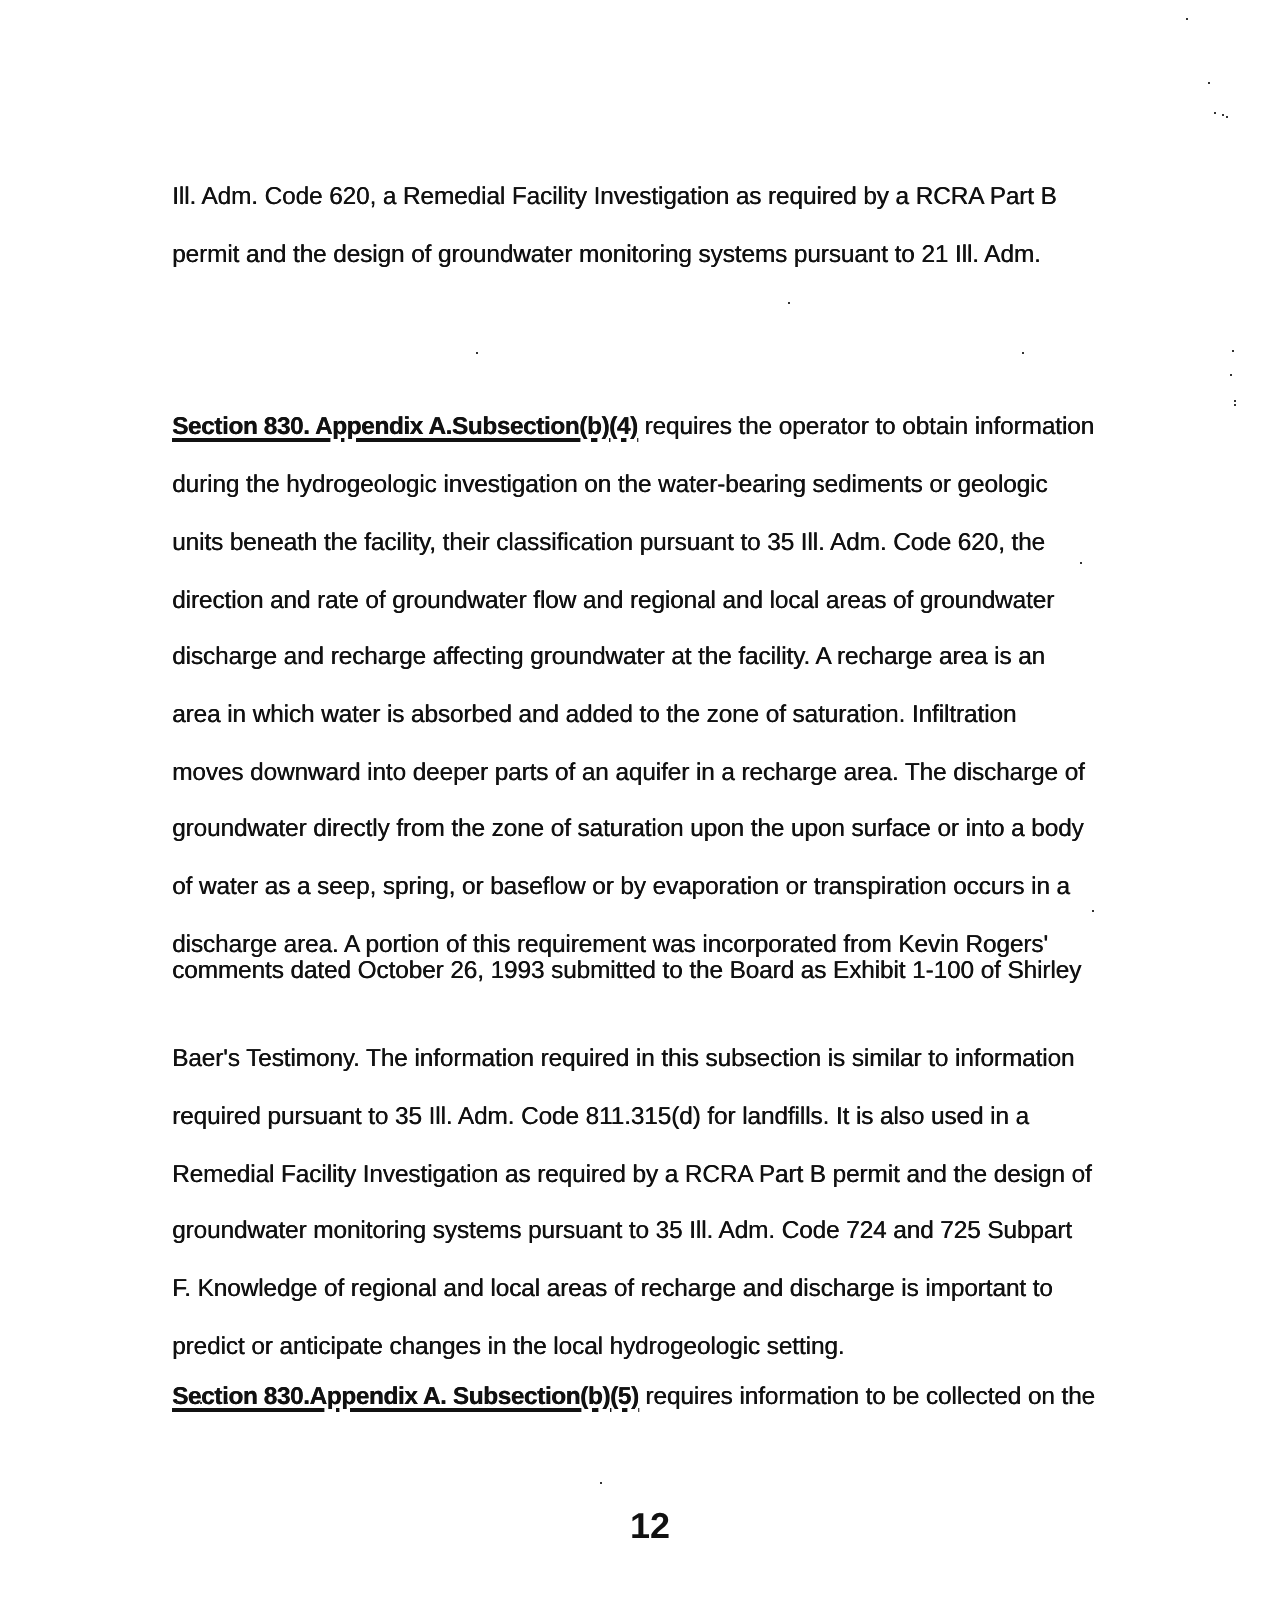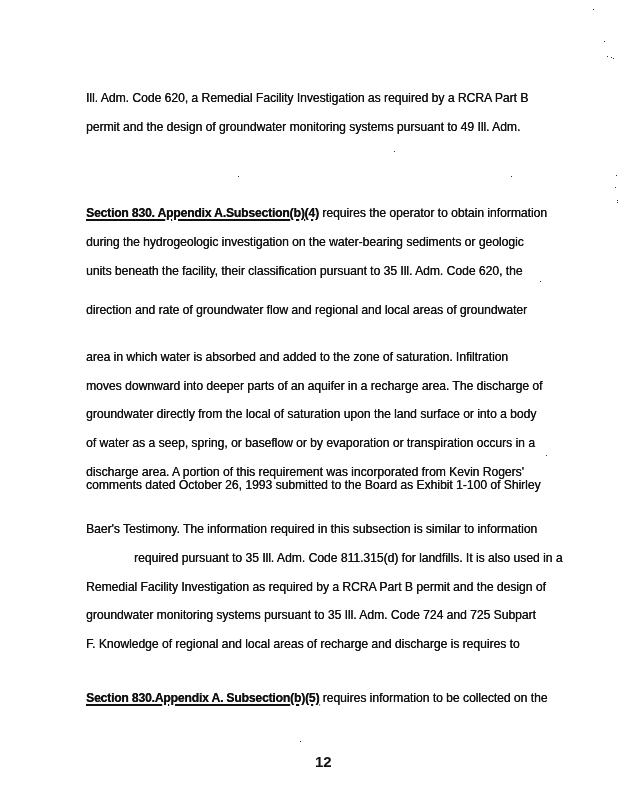--- a/index.html
+++ b/index.html
@@ -36,56 +36,58 @@
       text-decoration-thickness: 1.5px;
       text-underline-offset: 2px;
       font-weight: bold;
       letter-spacing: -0.2px;
       text-align: center;
     }
     .page-number {
       position: absolute;
       left: 315px;
       top: 753px;
-      font-size: 15px;
+      font-size: 18px;
       font-weight: bold;
       text-align: center;
     }
     .speck {
       position: absolute;
       width: 1px;
       height: 1px;
       background: #333;
     }
   </style>
 </head>
 <body>
 
 <div class="page">
 
   <div class="line" style="top:91px;">Ill. Adm. Code 620, a Remedial Facility Investigation as required by a RCRA Part B</div>
-  <div class="line" style="top:120px;">permit and the design of groundwater monitoring systems pursuant to 49 Ill. Adm.</div>
+  <div class="line" style="top:120px;">permit and the design of groundwater monitoring systems pursuant to 21 Ill. Adm.</div>
 
   <div class="line" style="top:206px;">
     <span class="heading-link">Section 830. Appendix A.Subsection(b)(4)</span><span> requires the operator to obtain information</span>
   </div>
   <div class="line" style="top:235px;">during the hydrogeologic investigation on the water-bearing sediments or geologic</div>
   <div class="line" style="top:264px;">units beneath the facility, their classification pursuant to 35 Ill. Adm. Code 620, the</div>
-  <div class="line" style="top:303px;text-align:right;">direction and rate of groundwater flow and regional and local areas of groundwater</div>
+  <div class="line" style="top:293px;text-align:right;">direction and rate of groundwater flow and regional and local areas of groundwater</div>
+  <div class="line" style="top:321px;">discharge and recharge affecting groundwater at the facility.  A recharge area is an</div>
   <div class="line" style="top:379px;">moves downward into deeper parts of an aquifer in a recharge area.  The discharge of</div>
   <div class="line" style="top:350px;">area in which water is absorbed and added to the zone of saturation.  Infiltration</div>
-  <div class="line" style="top:407px;">groundwater directly from the local of saturation upon the land surface or into a body</div>
+  <div class="line" style="top:407px;">groundwater directly from the zone of saturation upon the upon surface or into a body</div>
   <div class="line" style="top:436px;">of water as a seep, spring, or baseflow or by evaporation or transpiration occurs in a</div>
   <div class="line" style="top:465px;">discharge area.  A portion of this requirement was incorporated from Kevin Rogers'</div>
   <div class="line" style="top:478px;">comments dated October 26, 1993 submitted to the Board as Exhibit 1-100 of Shirley</div>
   <div class="line" style="top:522px;">Baer's Testimony.  The information required in this subsection is similar to information</div>
-  <div class="line" style="top:551px;margin-left:48px;">required pursuant to 35 Ill. Adm. Code 811.315(d) for landfills.  It is also used in a</div>
+  <div class="line" style="top:551px;">required pursuant to 35 Ill. Adm. Code 811.315(d) for landfills.  It is also used in a</div>
   <div class="line" style="top:580px;">Remedial Facility Investigation as required by a RCRA Part B permit and the design of</div>
   <div class="line" style="top:608px;">groundwater monitoring systems pursuant to 35 Ill. Adm. Code 724 and 725 Subpart</div>
-  <div class="line" style="top:637px;">F.  Knowledge of regional and local areas of recharge and discharge is requires to</div>
+  <div class="line" style="top:637px;">F.  Knowledge of regional and local areas of recharge and discharge is important to</div>
+  <div class="line" style="top:666px;">predict or anticipate changes in the local hydrogeologic setting.</div>
 
   <div class="line" style="top:691px;">
     <span class="heading-link">Section 830.Appendix A. Subsection(b)(5)</span><span> requires information to be collected on the</span>
   </div>
 
   <div class="page-number">12</div>
 
   <div class="speck" style="left:593px; top:9px;"></div>
   <div class="speck" style="left:604px; top:41px;"></div>
   <div class="speck" style="left:607px; top:56px;"></div>

